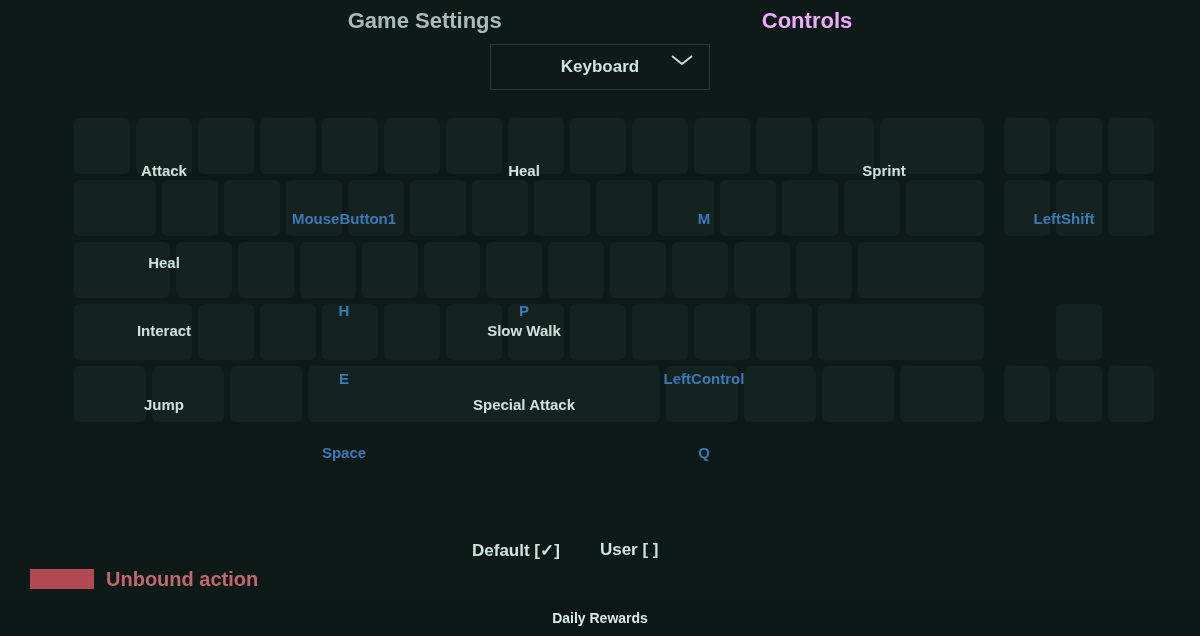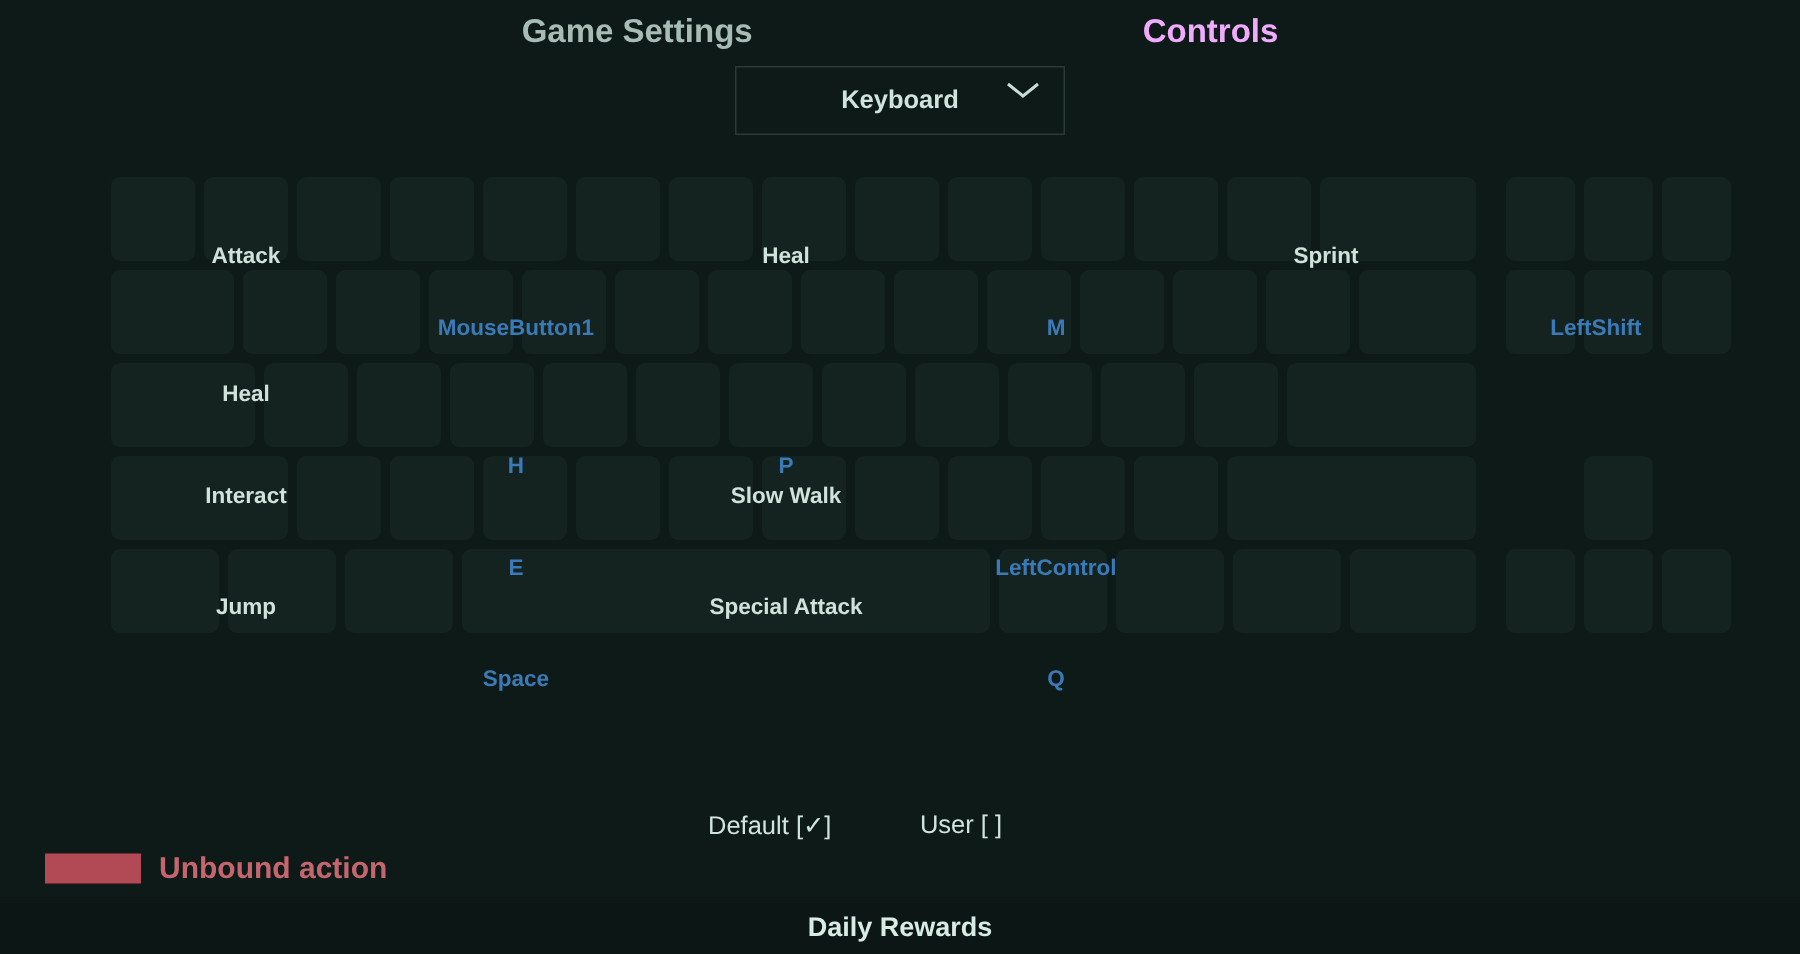--- a/index.html
+++ b/index.html
@@ -79,30 +79,30 @@
   .legend-row { display: flex; align-items: center; gap: 12px; }
   .swatch { width: 64px; height: 20px; }
   .swatch-red  { background: #b24a56; }
   .swatch-blue { background: #3a7ab8; }
   .legend-red  { color: #c5666f; }
   .legend-blue { color: #3a7ab8; }
 
   
   .profiles {
     position: absolute; left: 472px; top: 540px;
-    display: flex; gap: 59px;
-    font-size: 17px; font-weight: 400; color: #d0e4de;
+    display: flex; gap: 40px;
+    font-size: 17px; font-weight: 700; color: #d0e4de;
   }
 
   
   .bottom {
     position: absolute; left: 0; bottom: 0; width: 100%;
     height: 36px; background: #0c1614;
     display: flex; align-items: center; justify-content: center;
-    font-size: 18px; font-weight: 700; color: #d8ece6;
+    font-size: 14px; font-weight: 700; color: #d8ece6;
   }
 </style>
 </head>
 <body>
 
 <div class="tabs">
   <div class="tab-inactive">Game Settings</div>
   <div class="tab-active">Controls</div>
 </div>
 

